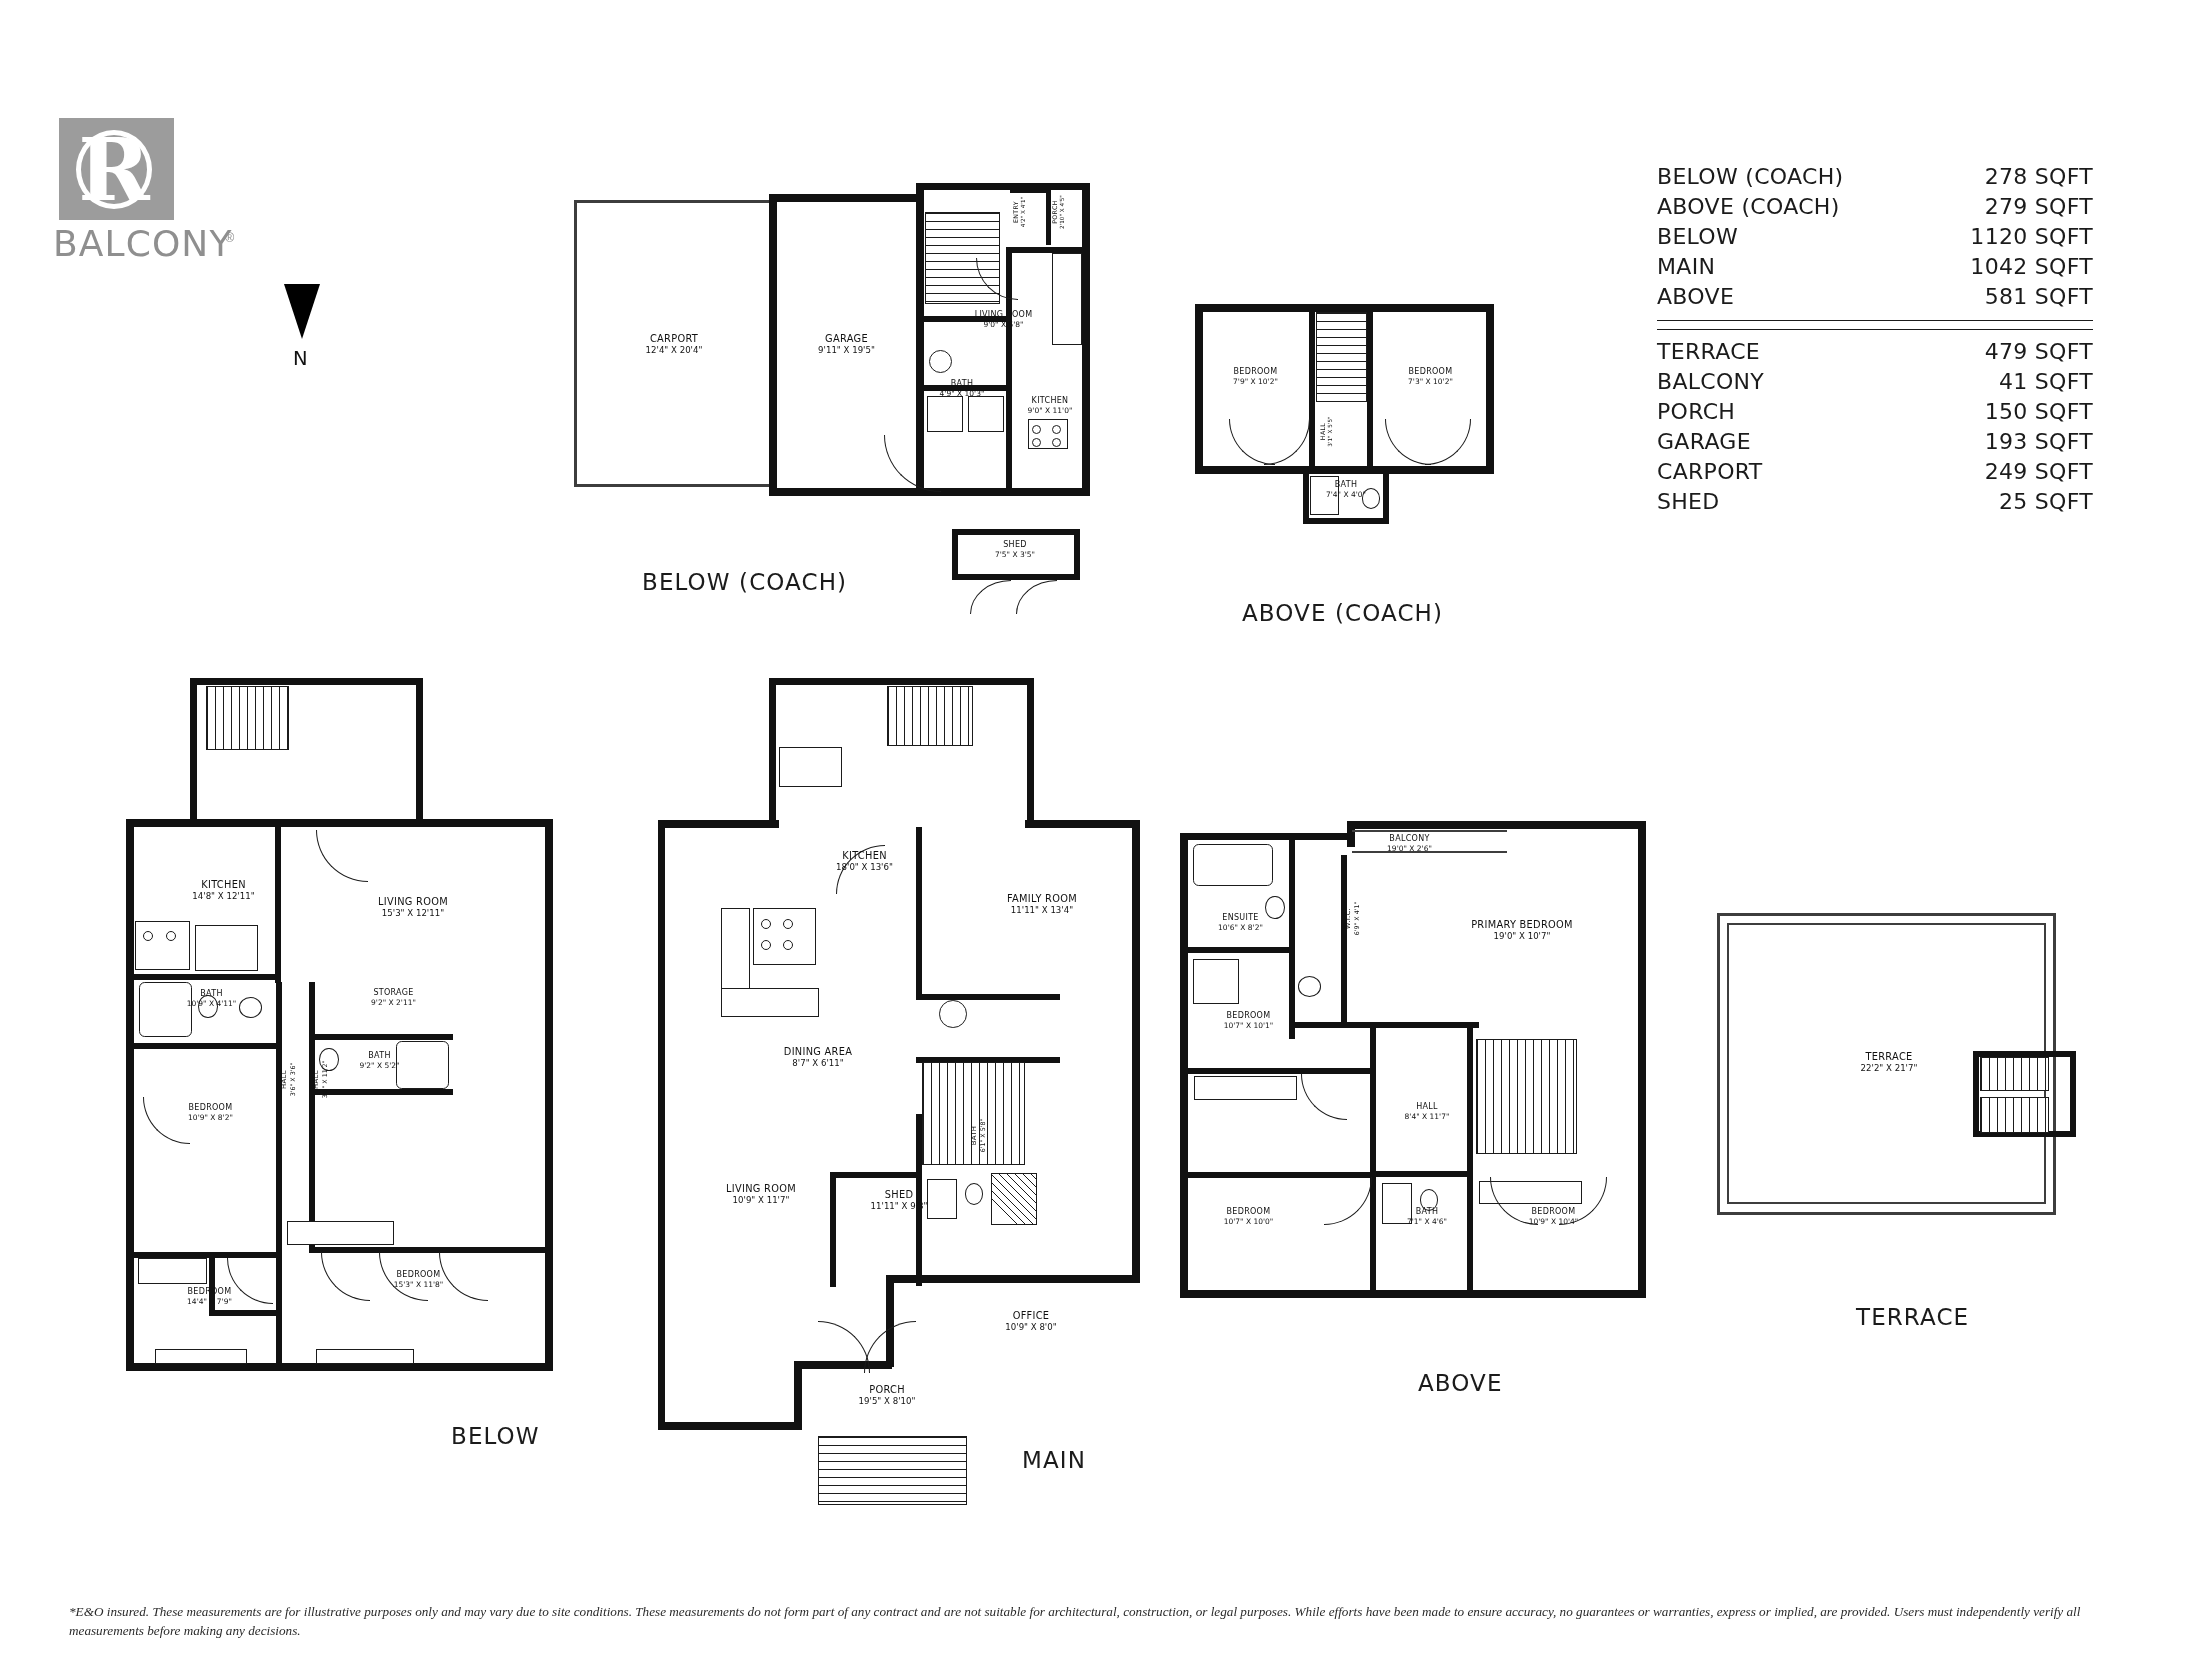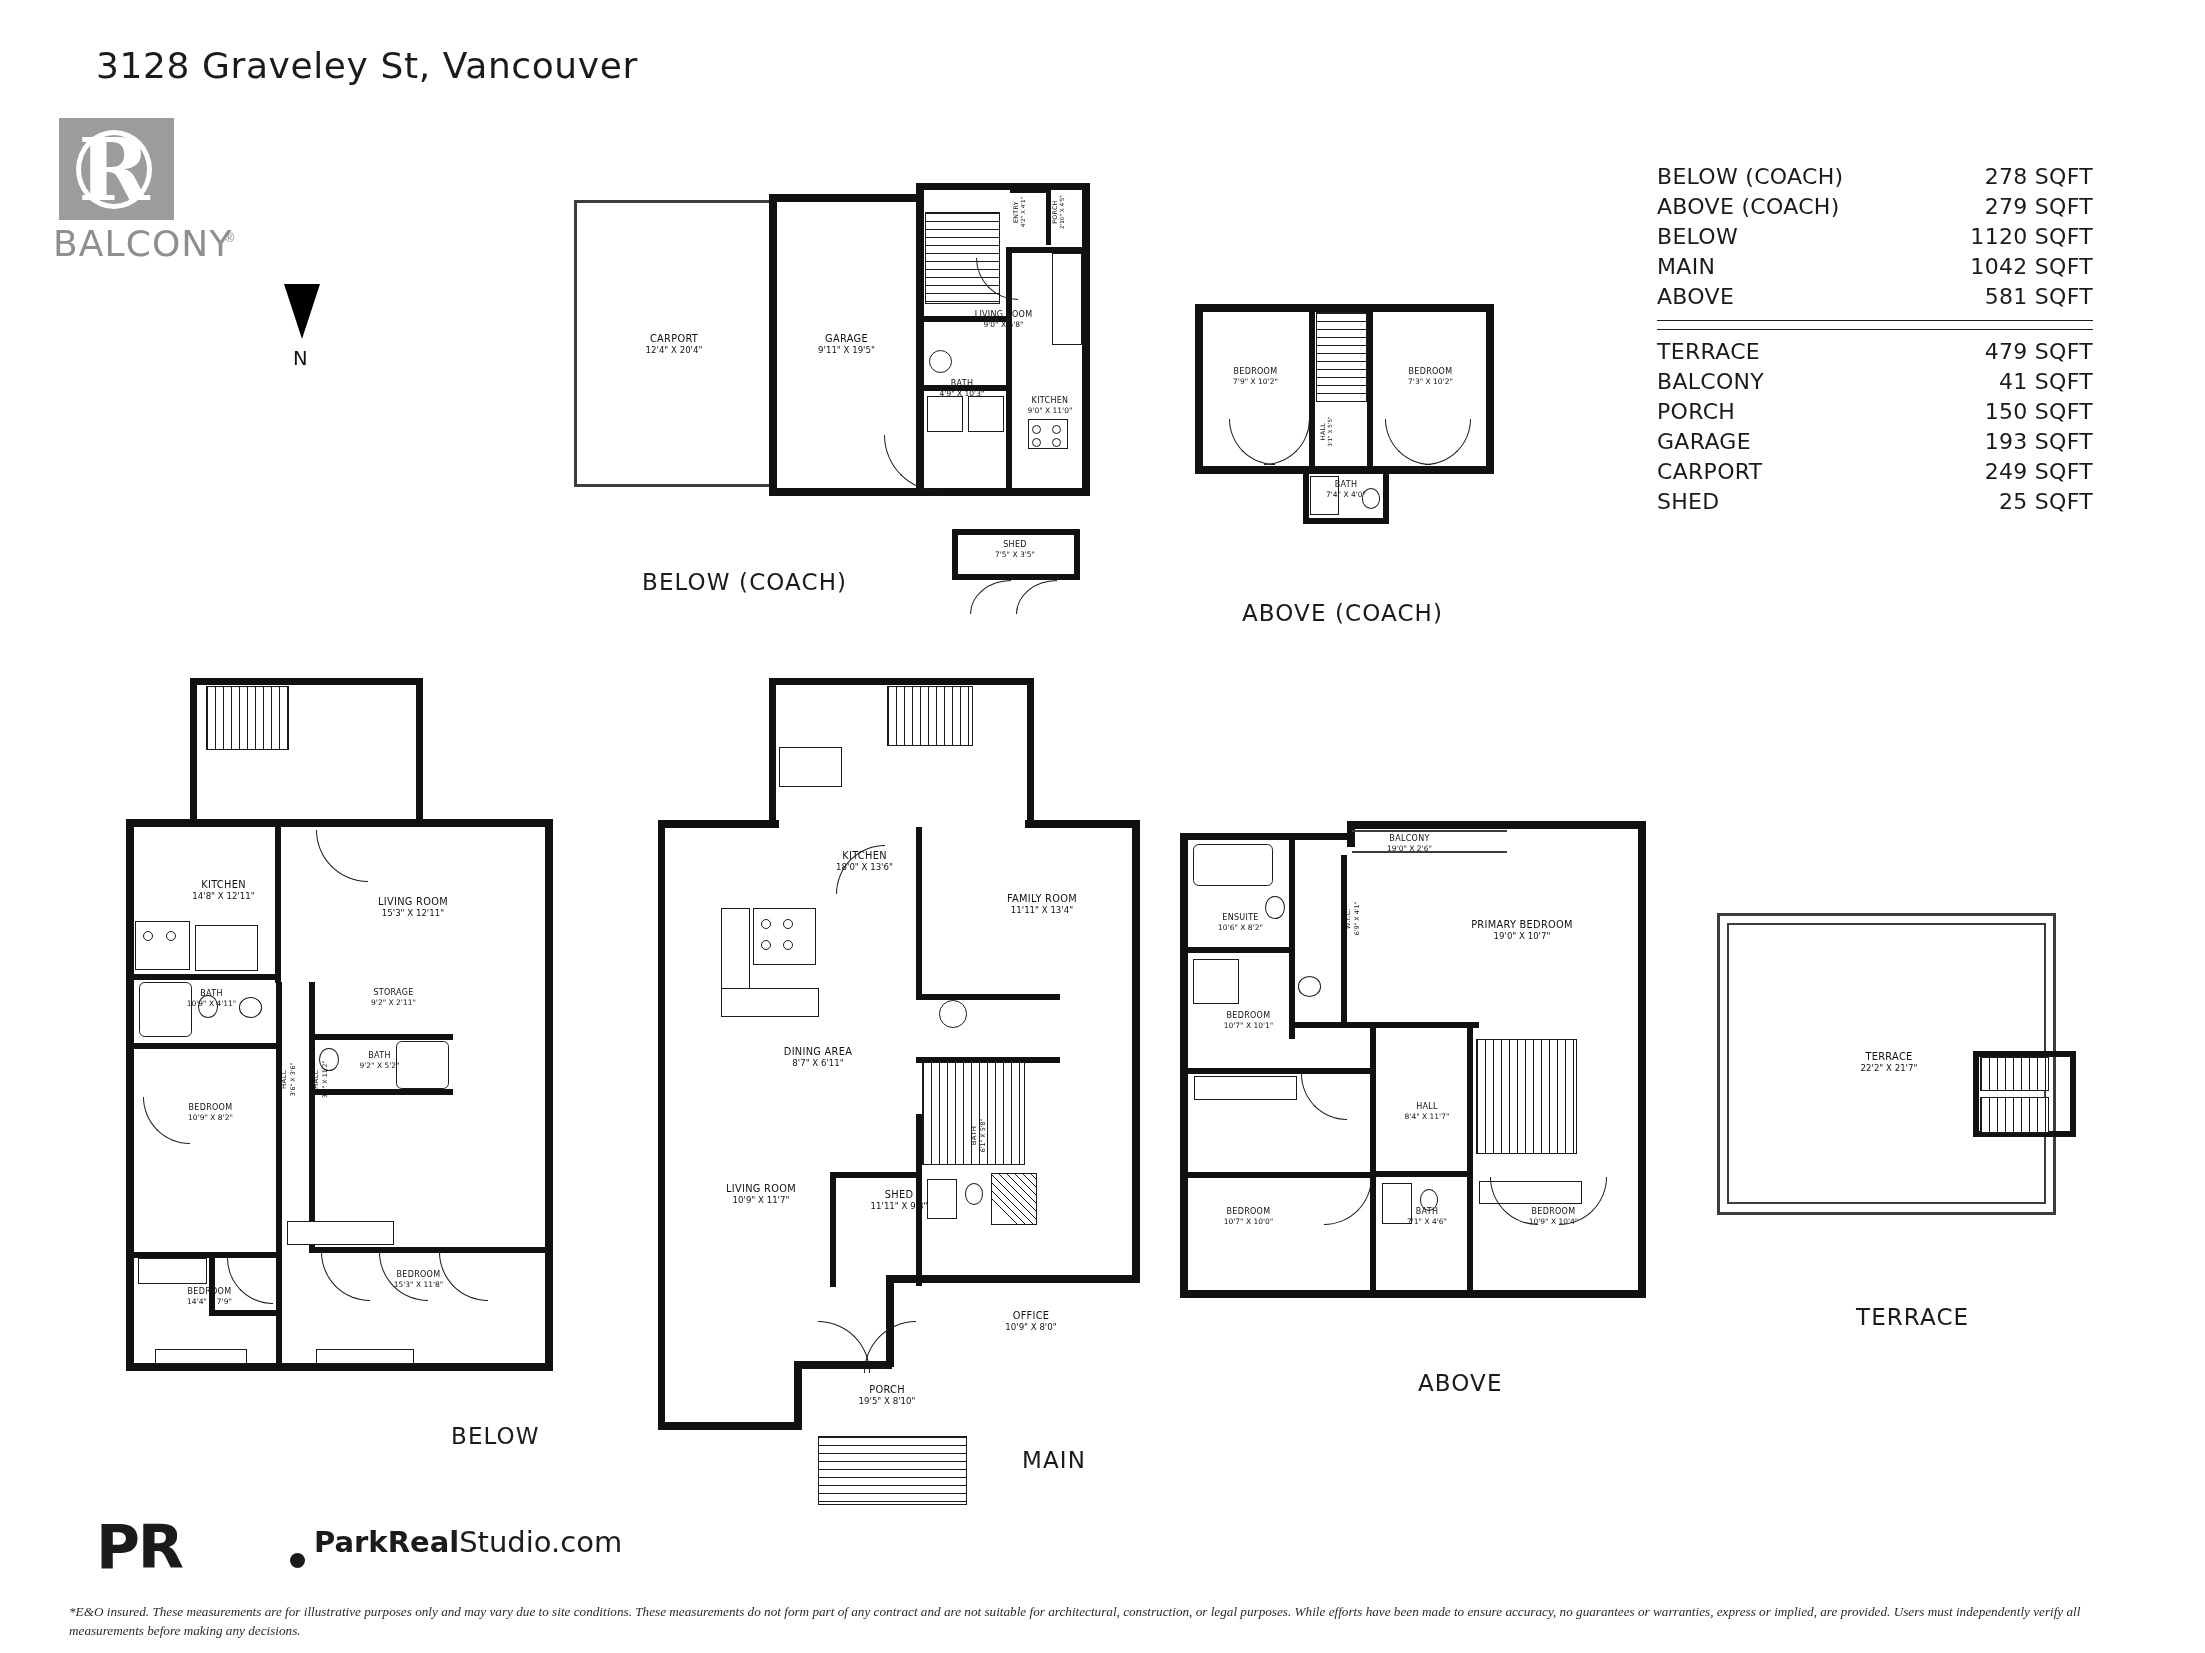--- a/index.html
+++ b/index.html
@@ -257,21 +257,20 @@
     font-size: 13.2px;
     line-height: 1.45;
     color: #2a2a2a;
   }
 </style>
 </head>
 <body>
 
 <div class="page">
 
-  <div class="title">3128 Graveley St, Vancouver</div>
 
   <div class="realtor-logo">
     <div class="realtor-mark">
       <div class="r-circle"></div>
       <div class="inner-r">R</div>
     </div>
     <div class="realtor-word">BALCONY</div>
     <div class="realtor-reg">®</div>
   </div>
 
@@ -715,22 +714,17 @@
     <div class="stair h" style="left:263px; top:144px; width:69px; height:34px;"></div>
     <div class="stair h" style="left:263px; top:184px; width:69px; height:36px;"></div>
 
     <div class="room" style="left:109px; top:138px; width:126px;">
       <div class="nm">TERRACE</div>
       <div class="dm">22'2" X 21'7"</div>
     </div>
   </div>
   <div class="plan-label" style="left:1856px; top:1304px;">TERRACE</div>
 
-  <div class="pr-logo">
-    <div class="pr-mark">PR</div>
-    <div class="pr-dot"></div>
-    <div class="pr-text"><b>ParkReal</b><span>Studio.com</span></div>
-  </div>
 
   <div class="disclaimer">*E&amp;O insured. These measurements are for illustrative purposes only and may vary due to site conditions. These measurements do not form part of any contract and are not suitable for architectural, construction, or legal purposes. While efforts have been made to ensure accuracy, no guarantees or warranties, express or implied, are provided. Users must independently verify all measurements before making any decisions.</div>
 
 </div>
 
 
 </body></html>

